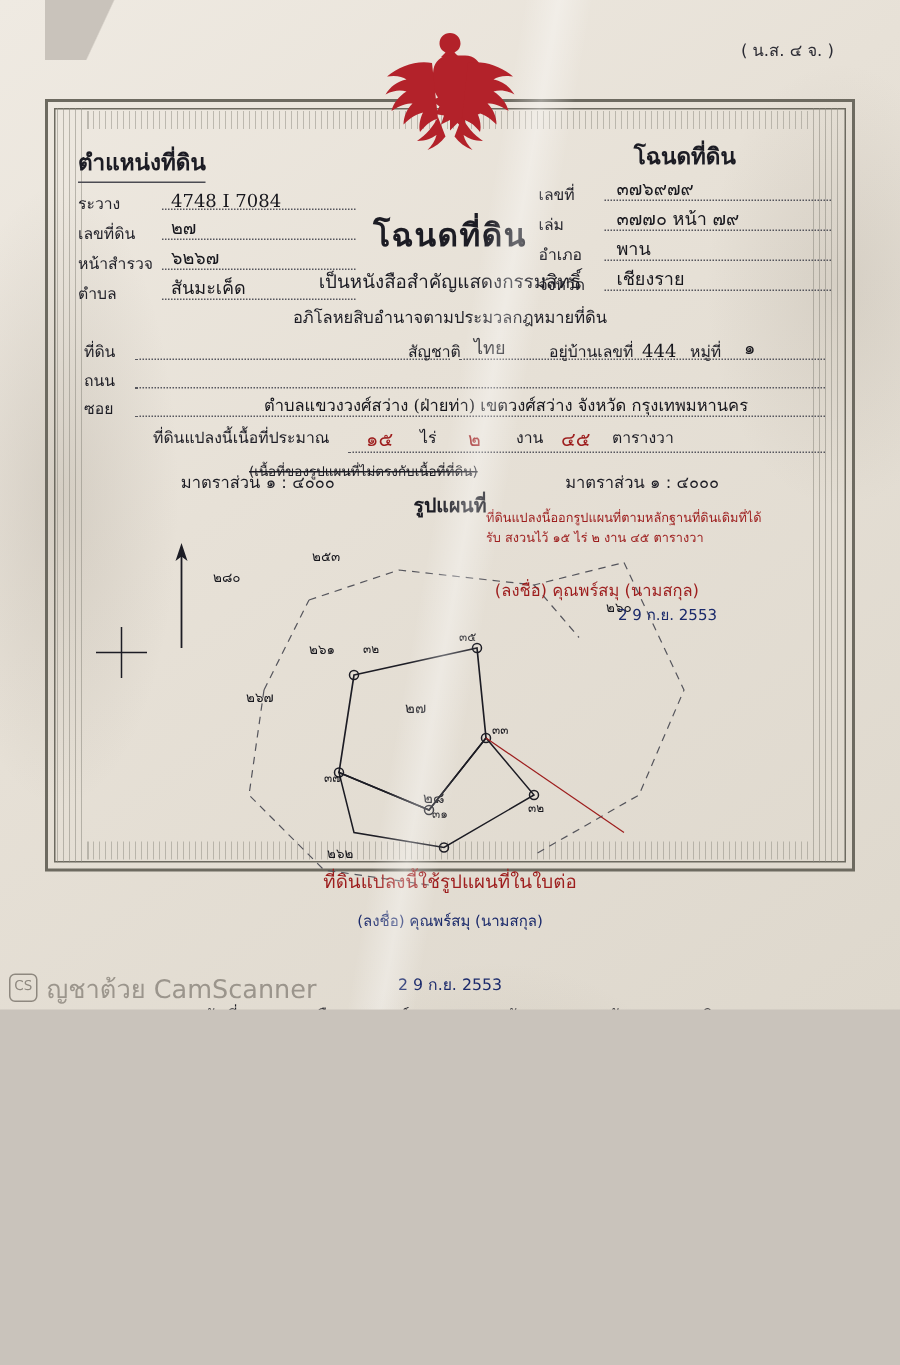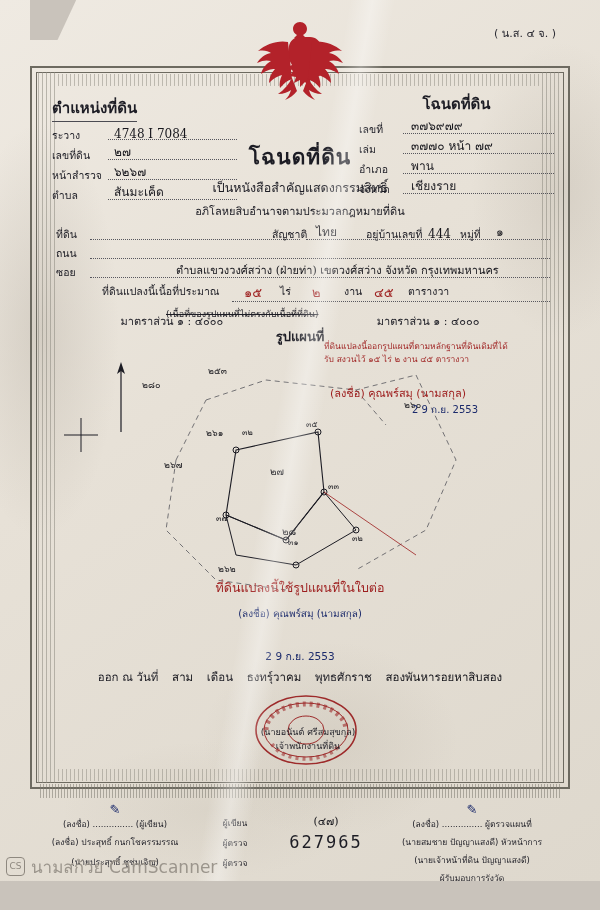--- a/index.html
+++ b/index.html
@@ -4,21 +4,21 @@
 <style>
   html,body{margin:0;padding:0;}
   body{
     width:600px;height:910px;
     background:#c9c3bb;
     font-family:"DejaVu Sans", sans-serif;
     overflow:hidden;
   }
   .page{
     position:relative;
-    width:600px;height:881px;
+    width:600px;height:673px;
     background:linear-gradient(145deg,#efeae2 0%,#e7e1d7 40%,#ded8cd 100%);
     overflow:hidden;
   }
   
   .blotch{position:absolute;border-radius:50%;pointer-events:none;}
   .b1{left:-40px;top:120px;width:160px;height:420px;background:radial-gradient(ellipse at center,rgba(120,110,95,.18),rgba(120,110,95,0) 70%);}
   .b2{right:-50px;top:40px;width:180px;height:300px;background:radial-gradient(ellipse at center,rgba(120,110,95,.14),rgba(120,110,95,0) 70%);}
   .b3{left:200px;top:640px;width:260px;height:200px;background:radial-gradient(ellipse at center,rgba(130,120,100,.12),rgba(130,120,100,0) 70%);}
   .b4{left:60px;top:740px;width:300px;height:140px;background:radial-gradient(ellipse at center,rgba(150,140,120,.10),rgba(150,140,120,0) 70%);}
 
@@ -409,16 +409,16 @@
       <div style="margin-top:4px;">(นายสมชาย  ปัญญาแสงดี)  หัวหน้าการ</div>
       <div style="margin-top:4px;">(นายเจ้าหน้าที่ดิน  ปัญญาแสงดี)</div>
       <div style="margin-top:4px;">ผู้รับมอบการรังวัด</div>
     </div>
   </div>
 
   <div class="fold"></div>
 
   <div class="cs-bar">
     <div class="cs-badge">CS</div>
-    <div>นามสก้วย CamScanner</div>
+    <div>ญชาต้วย CamScanner</div>
   </div>
 
 </div>
 
 </body></html>

